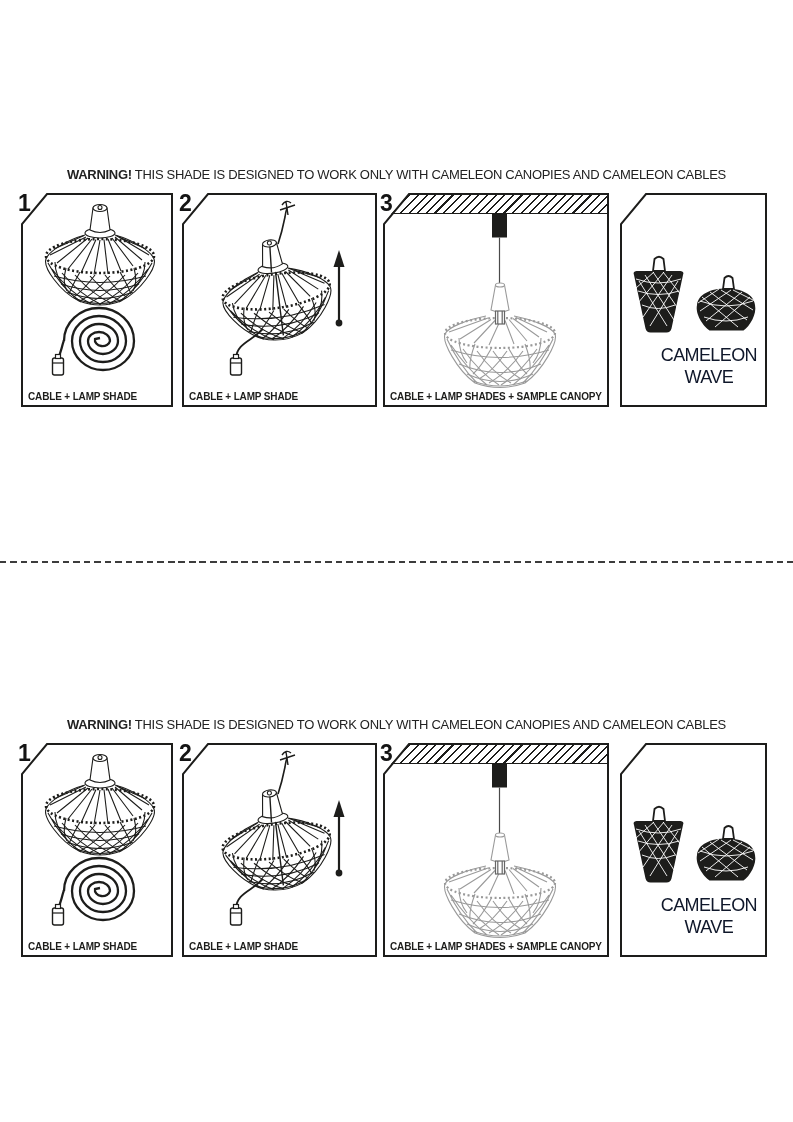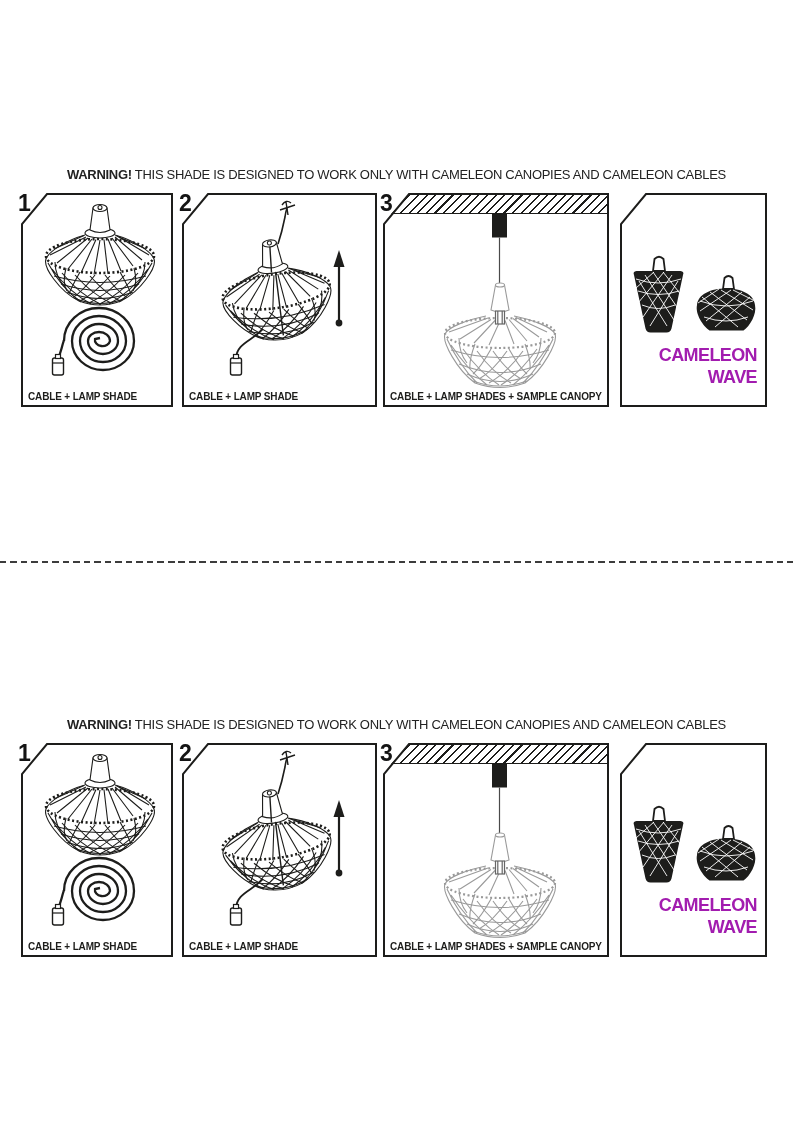--- a/index.html
+++ b/index.html
@@ -21,22 +21,22 @@
   .pnum { position:absolute; top:-1px; left:-3px; font-weight:bold; font-size:23px;
           line-height:1; color:#141414; letter-spacing:-1px; }
   .plabel { position:absolute; left:7px; bottom:5px; font-weight:bold; font-size:10px;
             letter-spacing:-0.15px; color:#1d1d1b; white-space:nowrap; }
 
   .hatch { position:absolute; left:2px; top:2px; right:2px; height:19px;
            background:repeating-linear-gradient(135deg, rgba(0,0,0,0) 0 4.6px, #1d1d1b 4.6px 6.1px);
            border-bottom:1.6px solid #1d1d1b;
            clip-path:polygon(24px 0, 100% 0, 100% 100%, 6px 100%); }
 
-  .product { position:absolute; right:10px; top:152px; text-align:right; font-weight:bold;
-             font-size:18px; line-height:21.5px; letter-spacing:-0.6px; color:#a21caf; white-space:nowrap; }
+  .product { position:absolute; right:10px; top:152px; text-align:center; font-weight:normal;
+             font-size:18px; line-height:21.5px; letter-spacing:-0.6px; color:#0f172a; white-space:nowrap; }
 
   .divider { position:absolute; left:0; top:561px; width:793px; height:1.8px;
              background:repeating-linear-gradient(90deg, #3c3c3c 0 6.5px, rgba(0,0,0,0) 6.5px 10.5px); }
 
   .border-poly { fill:#ffffff; stroke:#1d1d1b; stroke-width:2; }
   .ink { stroke:#1d1d1b; fill:none; stroke-width:1.1; }
   .gray { stroke:#9a9a9a; fill:none; stroke-width:1.1; }
 </style>
 </head>
 <body>

